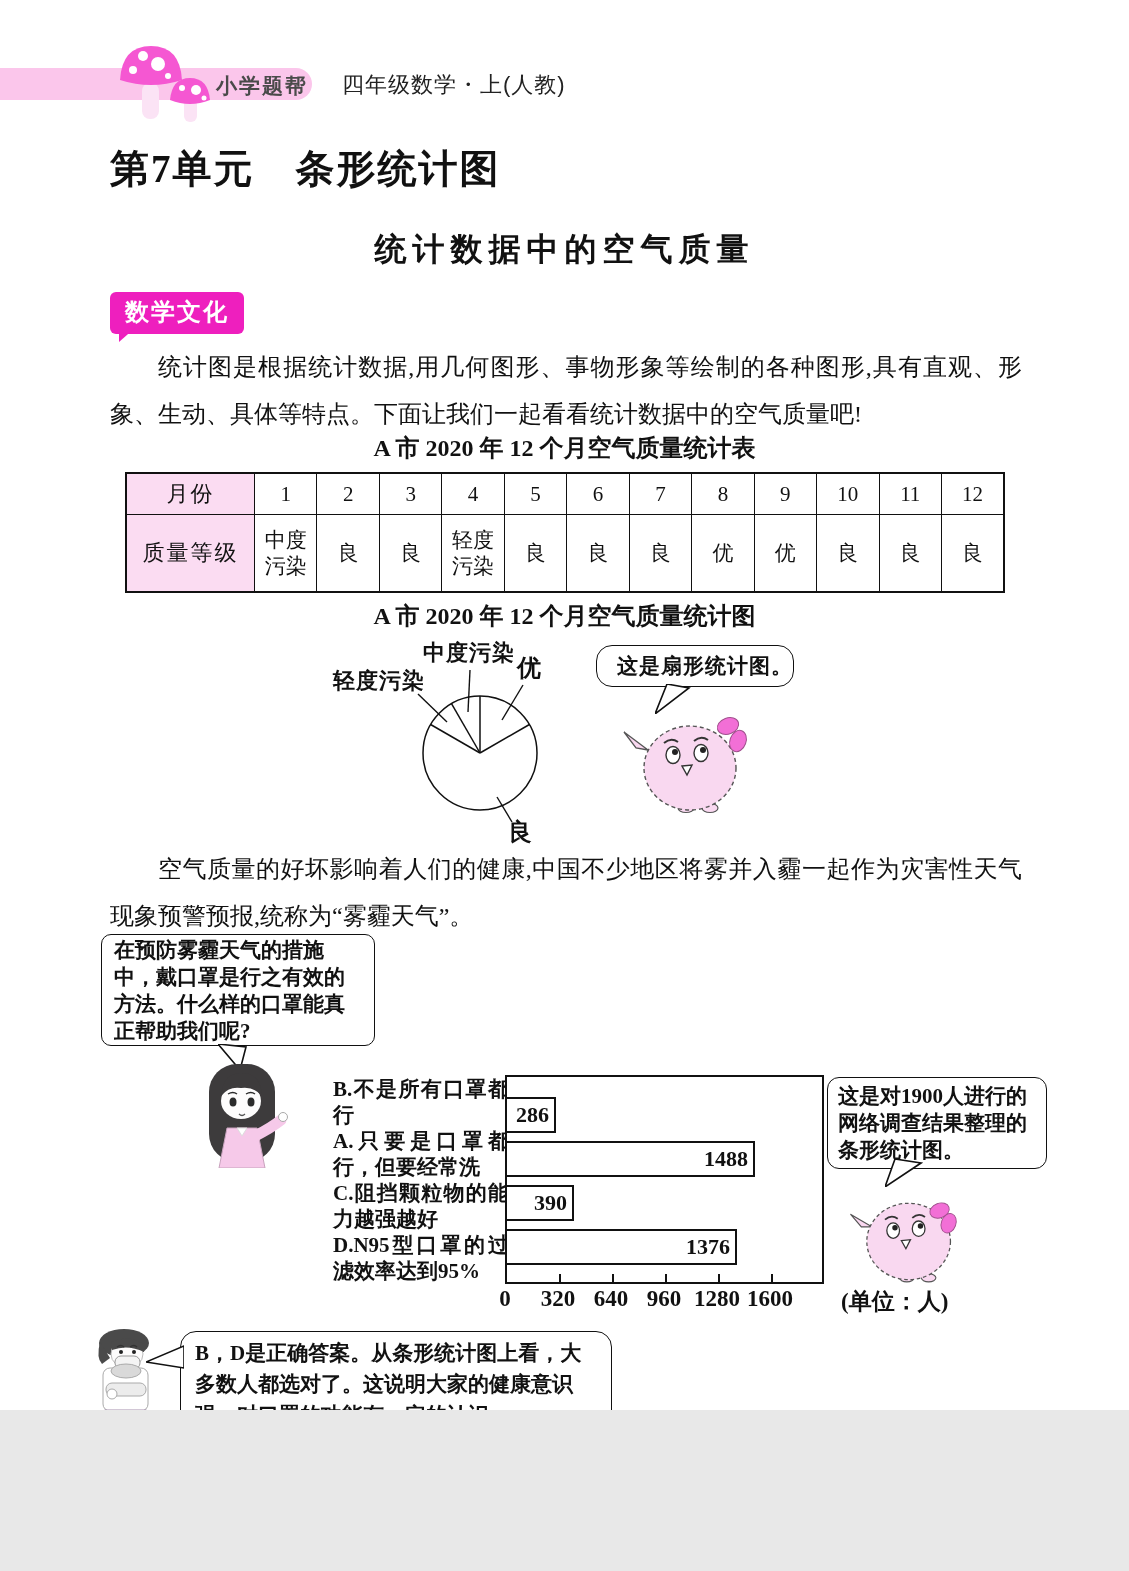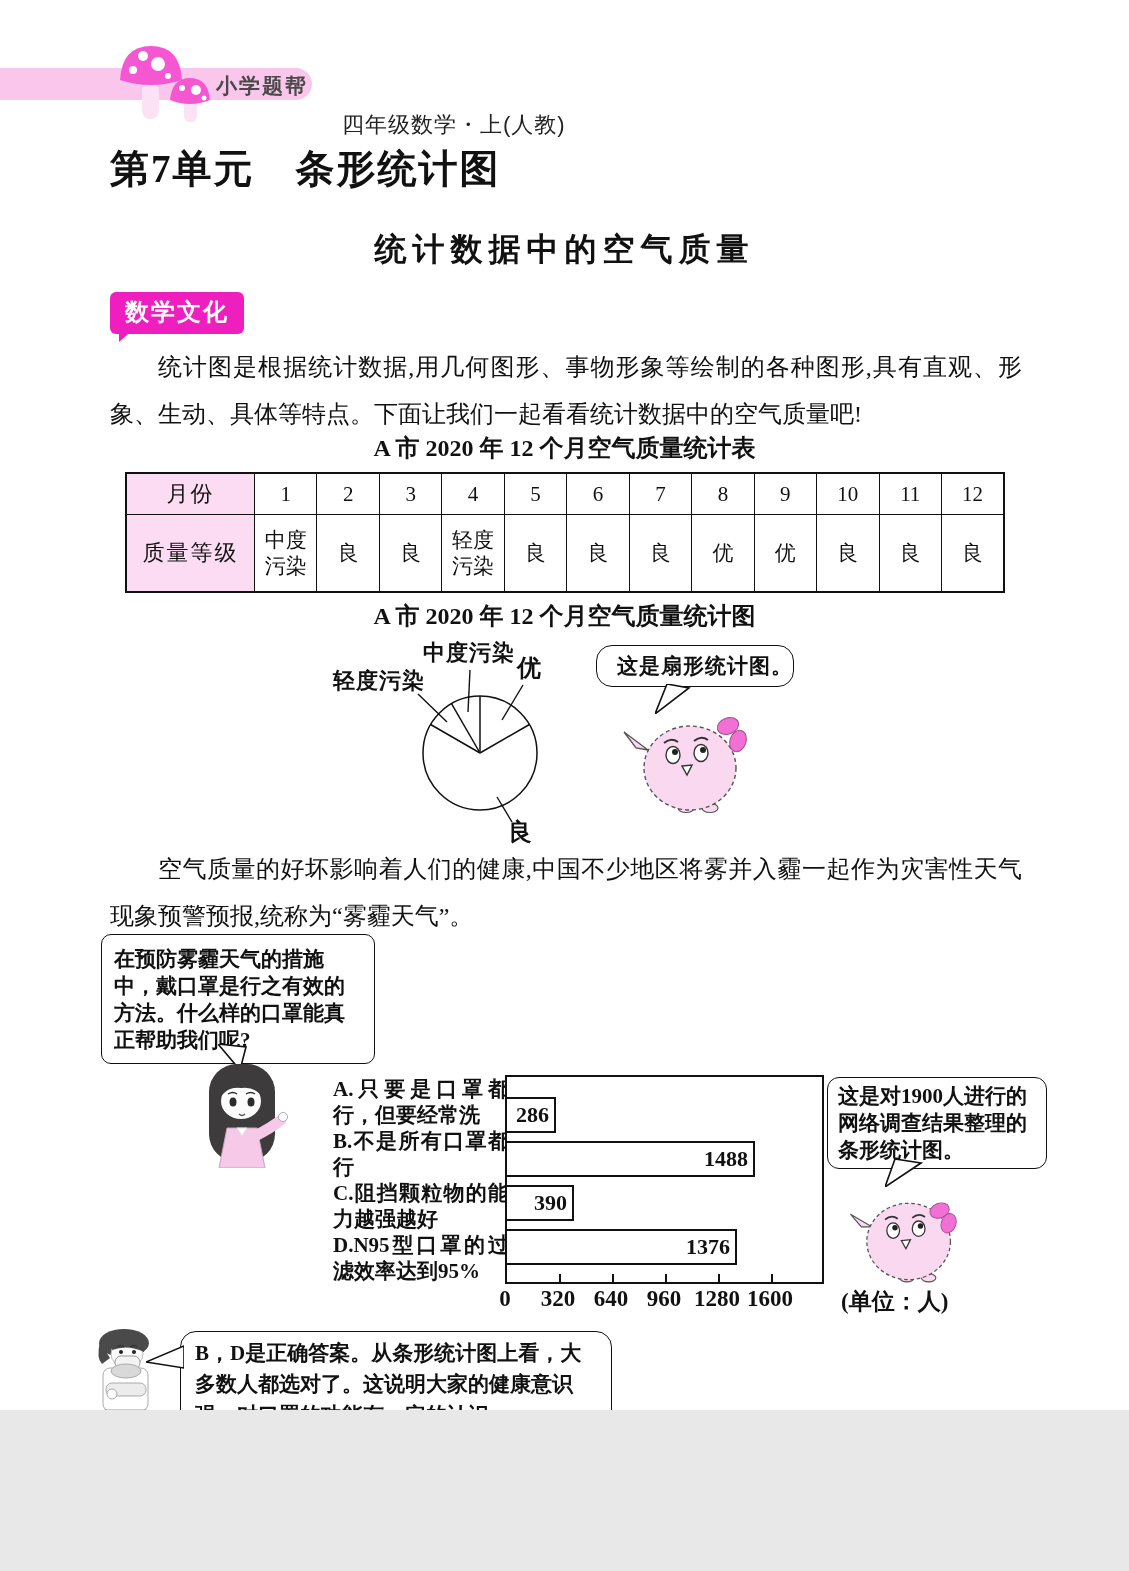--- a/index.html
+++ b/index.html
@@ -7,21 +7,21 @@
     position:relative;width:1129px;height:1410px;background:#fff;margin:0 auto;
     font-family:"Liberation Serif","DejaVu Serif",serif;color:#111;overflow:hidden;
   }
   .abs{position:absolute;}
   
   .band{left:0;top:68px;width:312px;height:32px;background:var(--band,#fbc6eb);
         border-radius:0 16px 16px 0;}
   .logo-text{left:216px;top:72px;font-family:"Liberation Sans","DejaVu Sans",sans-serif;
         font-size:21px;font-weight:bold;color:#4a4a4a;letter-spacing:2px;}
   .edition{left:342px;top:70px;font-family:"Liberation Sans","DejaVu Sans",sans-serif;
-        font-size:22px;color:#222;letter-spacing:1px;margin-top:40px;}
+        font-size:22px;color:#222;letter-spacing:1px;}
   
   .unit-title{left:110px;top:142px;font-size:39px;font-weight:bold;letter-spacing:2px;}
   .page-subtitle{left:50%;transform:translateX(-50%);top:228px;font-size:32px;font-weight:bold;
         letter-spacing:6px;font-family:"Liberation Sans","DejaVu Sans",sans-serif;white-space:nowrap;}
   .badge{left:110px;top:292px;background:var(--accent,#ee1fbe);color:#fff;font-weight:bold;
         font-size:24px;padding:4px 15px 6px;border-radius:6px;letter-spacing:2px;
         font-family:"Liberation Sans","DejaVu Sans",sans-serif;text-align:center;}
   .badge-tail{left:119px;top:327px;width:0;height:0;border-top:15px solid var(--accent,#ee1fbe);
         border-right:17px solid transparent;}
   
@@ -38,21 +38,21 @@
   table.aq .hd{background:var(--tablehdr,#fbdcf2);width:123px;font-size:22px;letter-spacing:2px;}
   table.aq tr.r1 td, table.aq tr.r1 th{height:40px;}
   table.aq tr.r2 td, table.aq tr.r2 th{height:76px;}
   
   .pielab{font-weight:bold;font-size:22px;letter-spacing:1px;white-space:nowrap;}
   
   .bubble{background:#fff;border:1.6px solid #111;font-weight:bold;line-height:27px;
         font-size:21px;}
   .bb1{left:596px;top:645px;width:196px;height:40px;border-radius:16px;text-align:right;
         line-height:40px;letter-spacing:1px;}
-  .bb-girl{left:101px;top:934px;width:248px;height:106px;border-radius:10px;padding:11px 12px;}
+  .bb-girl{left:101px;top:934px;width:248px;height:106px;border-radius:10px;padding:2px 12px;}
   .bb-bar{left:827px;top:1077px;width:198px;height:80px;border-radius:12px;padding:5px 10px;}
   .bb-boy{left:180px;top:1331px;width:402px;height:92px;border-radius:16px;padding:6px 14px;
         line-height:31px;}
   .tail{position:absolute;}
   
   .options{left:333px;top:1076px;width:176px;font-size:21px;font-weight:bold;line-height:26px;
         text-align:justify;}
   .barplot{left:505px;top:1075px;width:315px;height:205px;border:2px solid #111;background:#fff;}
   .bar{position:absolute;left:-2px;height:32px;border:2px solid #111;background:#fff;}
   .bar span{position:absolute;right:5px;top:50%;transform:translateY(-50%);
@@ -183,22 +183,22 @@
     <ellipse cx="56" cy="46" rx="3.5" ry="4.5" fill="#2b2b2b"></ellipse>
     <path d="M33,38 q5,-3 9,0 M51,38 q5,-3 9,0" fill="none" stroke="#2b2b2b" stroke-width="1.4"></path>
     <path d="M44,58 q3,3 6,0" fill="none" stroke="#555" stroke-width="1.2"></path>
     <path d="M32,72 L62,72 L70,112 L24,112 Z" fill="var(--shirt,#f6c9e9)" stroke="#c9a3bd"></path>
     <path d="M60,80 Q76,72 86,64" fill="none" stroke="var(--shirt,#f6c9e9)" stroke-width="11" stroke-linecap="round"></path>
     <circle cx="88" cy="61" r="4.5" fill="#fff" stroke="#aaa"></circle>
     <polygon points="42,72 52,72 47,80" fill="#fff" stroke="#ddd"></polygon>
   </svg>
 
   <div class="abs options">
+    <div>B.不是所有口罩都行</div>
     <div>A.只要是口罩都行，但要经常洗</div>
-    <div>B.不是所有口罩都行</div>
     <div>C.阻挡颗粒物的能力越强越好</div>
     <div>D.N95型口罩的过滤效率达到95%</div>
   </div>
 
   <div class="abs barplot" id="bar-plot">
       <div class="bar" style="top: 20px; width: 47px;">
         <span>286</span>
       </div>
       <div class="bar" style="top: 64px; width: 246px;">
         <span>1488</span>

